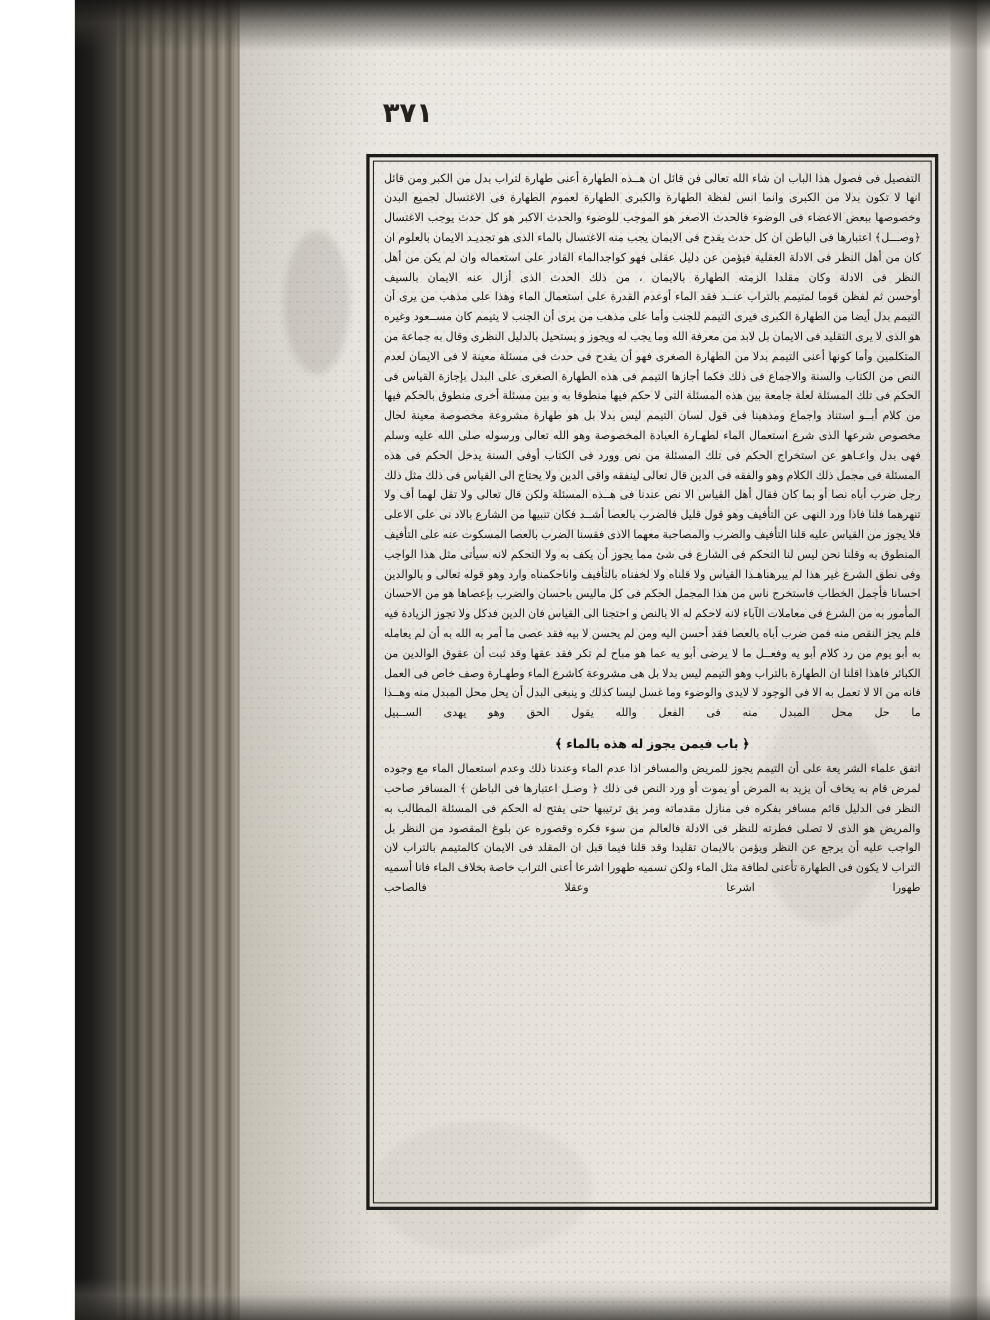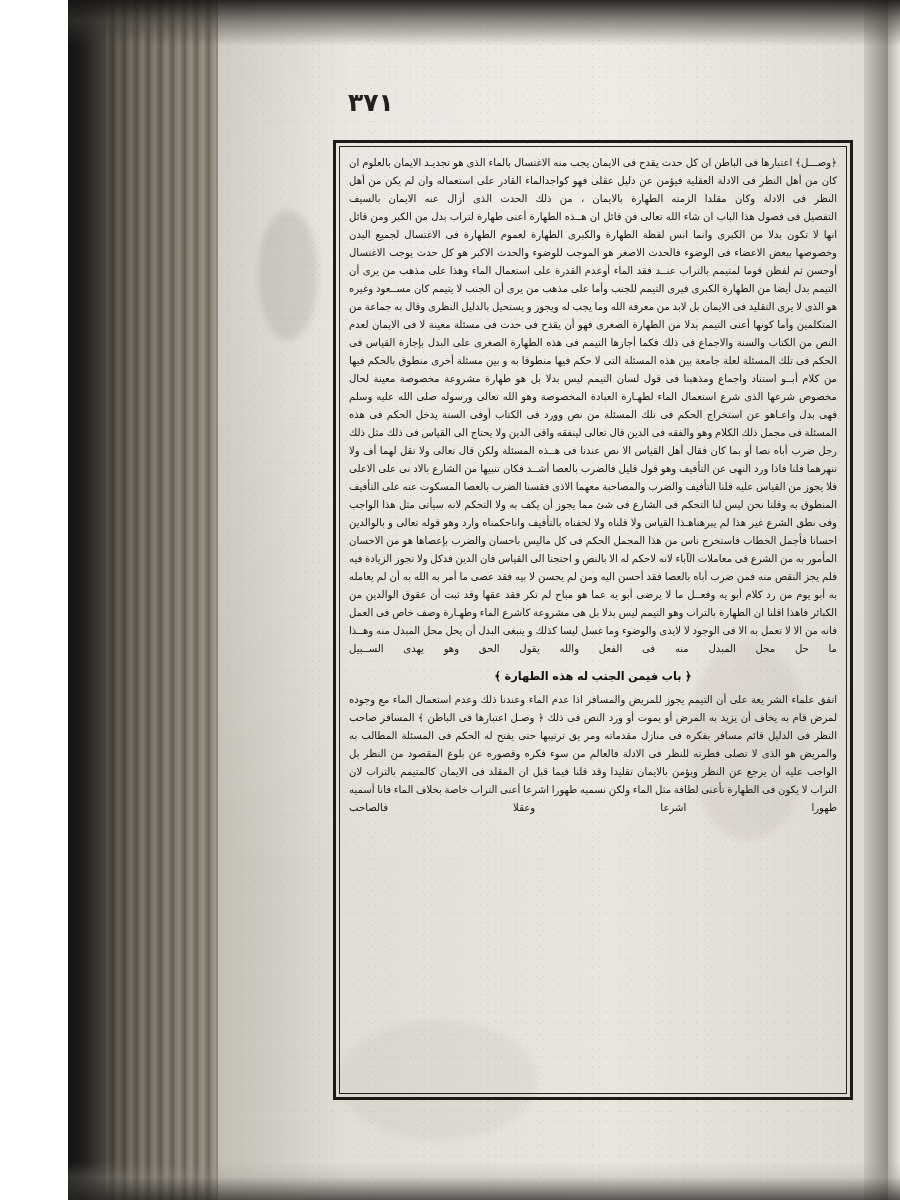--- a/index.html
+++ b/index.html
@@ -184,25 +184,25 @@
     <div class="blotch" style="left:40px;  top:210px; width:60px;  height:130px;"></div>
     <div class="blotch" style="left:470px; top:640px; width:120px; height:200px; opacity:.5;"></div>
     <div class="blotch" style="left:120px; top:1020px; width:200px; height:120px; opacity:.4;"></div>
 
     <div class="folio">٣٧١</div>
 
     <div class="frame">
       <div class="frame-inner">
         <div class="body-text">
 
+          <p>التفصيل فى فصول هذا الباب ان شاء الله تعالى فن قائل ان هــذه الطهارة أعنى طهارة لتراب بدل من الكبر ومن قائل انها لا تكون بدلا من الكبرى وانما انس لفظة الطهارة والكبرى الطهارة لعموم الطهارة فى الاغتسال لجميع البدن وخصوصها ببعض الاعضاء فى الوضوء فالحدث الاصغر هو الموجب للوضوء والحدث الاكبر هو كل حدث يوجب الاغتسال</p>
           <p>﴿وصـــل﴾ اعتبارها فى الباطن ان كل حدث يقدح فى الايمان يجب منه الاغتسال بالماء الذى هو تجديـد الايمان بالعلوم ان كان من أهل النظر فى الادلة العقلية فيؤمن عن دليل عقلى فهو كواجدالماء القادر على استعماله وان لم يكن من أهل النظر فى الادلة وكان مقلدا الزمته الطهارة بالايمان ، من ذلك الحدث الذى أزال عنه الايمان بالسيف</p>
-          <p>التفصيل فى فصول هذا الباب ان شاء الله تعالى فن قائل ان هــذه الطهارة أعنى طهارة لتراب بدل من الكبر ومن قائل انها لا تكون بدلا من الكبرى وانما انس لفظة الطهارة والكبرى الطهارة لعموم الطهارة فى الاغتسال لجميع البدن وخصوصها ببعض الاعضاء فى الوضوء فالحدث الاصغر هو الموجب للوضوء والحدث الاكبر هو كل حدث يوجب الاغتسال</p>
           <p>أوحسن ثم لفظن قوما لمتيمم بالتراب عنــد فقد الماء أوعدم القدرة على استعمال الماء وهذا على مذهب من يرى أن التيمم بدل أيضا من الطهارة الكبرى فيرى التيمم للجنب وأما على مذهب من يرى أن الجنب لا يتيمم كان مســعود وغيره هو الذى لا يرى التقليد فى الايمان بل لابد من معرفة الله وما يجب له ويجوز و يستحيل بالدليل النظرى وقال به جماعة من المتكلمين وأما كونها أعنى التيمم بدلا من الطهارة الصغرى فهو أن يقدح فى حدث فى مسئلة معينة لا فى الايمان لعدم النص من الكتاب والسنة والاجماع فى ذلك فكما أجازها التيمم فى هذه الطهارة الصغرى على البدل بإجازة القياس فى الحكم فى تلك المسئلة لعلة جامعة بين هذه المسئلة التى لا حكم فيها منطوقا به و بين مسئلة أخرى منطوق بالحكم فيها من كلام أبــو استناد واجماع ومذهبنا فى قول لسان التيمم ليس بدلا بل هو طهارة مشروعة مخصوصة معينة لحال مخصوص شرعها الذى شرع استعمال الماء لطهـارة العبادة المخصوصة وهو الله تعالى ورسوله صلى الله عليه وسلم فهى بدل واعـاهو عن استخراج الحكم فى تلك المسئلة من نص وورد فى الكتاب أوفى السنة يدخل الحكم فى هذه المسئلة فى مجمل ذلك الكلام وهو والفقه فى الدين قال تعالى لينفقه واقى الدين ولا يحتاج الى القياس فى ذلك مثل ذلك رجل ضرب أباه نصا أو بما كان فقال أهل القياس الا نص عندنا فى هــذه المسئلة ولكن قال تعالى ولا تقل لهما أف ولا تنهرهما فلنا فاذا ورد النهى عن التأفيف وهو قول قليل فالضرب بالعصا أشــد فكان تنبيها من الشارع بالاد نى على الاعلى فلا يجوز من القياس عليه قلنا التأفيف والضرب والمصاحبة معهما الاذى فقسنا الضرب بالعصا المسكوت عنه على التأفيف المنطوق به وقلنا نحن ليس لنا التحكم فى الشارع فى شئ مما يجوز أن يكف به ولا التحكم لانه سيأتى مثل هذا الواجب وفى نطق الشرع غير هذا لم يبرهناهـذا القياس ولا قلناه ولا لخفناه بالتأفيف واناحكمناه وارد وهو قوله تعالى و بالوالدين احسانا فأجمل الخطاب فاستخرج ناس من هذا المجمل الحكم فى كل ماليس باحسان والضرب بإعصاها هو من الاحسان المأمور به من الشرع فى معاملات الآباء لانه لاحكم له الا بالنص و احتجنا الى القياس فان الدين فدكل ولا تجوز الزيادة فيه فلم يجز النقص منه فمن ضرب أباه بالعصا فقد أحسن اليه ومن لم يحسن لا بيه فقد عصى ما أمر به الله به أن لم يعامله به أبو يوم من رد كلام أبو يه وفعــل ما لا يرضى أبو يه عما هو مباح لم تكر فقد عقها وقد ثبت أن عقوق الوالدين من الكبائر فاهذا اقلنا ان الطهارة بالتراب وهو التيمم ليس بدلا بل هى مشروعة كاشرع الماء وطهـارة وصف خاص فى العمل فانه من الا لا تعمل به الا فى الوجود لا لايدى والوضوء وما غسل ليسا كذلك و ينبغى البدل أن يحل محل المبدل منه وهــذا ما حل محل المبدل منه فى الفعل والله يقول الحق وهو يهدى الســبيل</p>
 
-          <div class="section-head">﴿ باب فيمن الجنب له هذه الطهارة ﴾</div>
+          <div class="section-head">﴿ باب فيمن يجوز له هذه بالماء ﴾</div>
 
           <p>اتفق علماء الشر يعة على أن التيمم يجوز للمريض والمسافر اذا عدم الماء وعندنا ذلك وعدم استعمال الماء مع وجوده لمرض قام به يخاف أن يزيد به المرض أو يموت أو ورد النص فى ذلك ﴿ وصـل اعتبارها فى الباطن ﴾ المسافر صاحب النظر فى الدليل قائم مسافر بفكره فى منازل مقدماته ومر يق ترتيبها حتى يفتح له الحكم فى المسئلة المطالب به والمريض هو الذى لا تصلى فطرته للنظر فى الادلة فالعالم من سوء فكره وقصوره عن بلوغ المقصود من النظر بل الواجب عليه أن يرجع عن النظر ويؤمن بالايمان تقليدا وقد قلنا فيما قبل ان المقلد فى الايمان كالمتيمم بالتراب لان التراب لا يكون فى الطهارة تأعنى لطافة مثل الماء ولكن نسميه طهورا اشرعا أعنى التراب خاصة بخلاف الماء فانا أسميه طهورا اشرعا وعقلا فالصاحب</p>
 
         </div>
       </div>
     </div>
   </div>
 
   <div class="right-edge"></div>
   <div class="right-page-sliver"></div>

